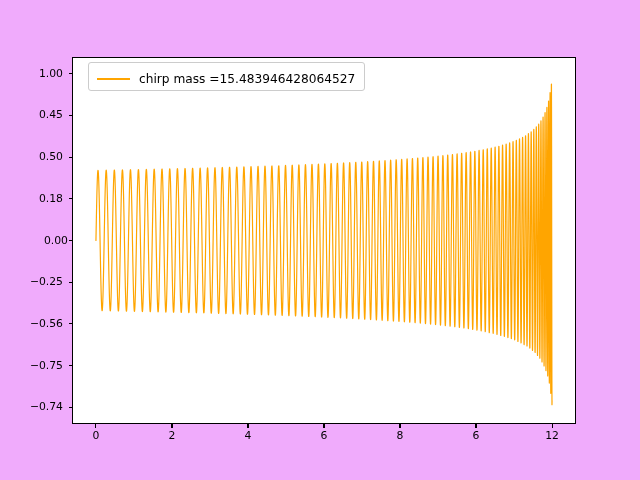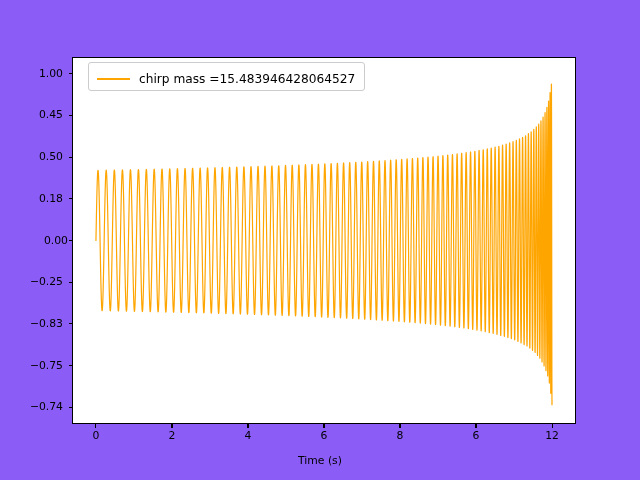--- a/index.html
+++ b/index.html
@@ -13,21 +13,21 @@
     font-family: "DejaVu Sans", sans-serif;
     position: relative;
     overflow: hidden;
   }
 
   #figure {
     position: absolute;
     left: 0; top: 0;
     width: 640px;
     height: 480px;
-    background: #8b5cf6;
+    background: #f0abfc;
   }
 
   
   #axes-frame {
     position: absolute;
     left: 72px;
     top: 57px;
     width: 504px;
     height: 367px;
     border: 1.1px solid #000000;
@@ -132,21 +132,21 @@
       <div class="tick-label ytick-label" style="top: 115.386px; left: 0px; width: 63px;">0.45</div>
       <div class="tick-mark ytick-mark" style="top: 156.541px;"></div>
       <div class="tick-label ytick-label" style="top: 157.091px; left: 0px; width: 63px;">0.50</div>
       <div class="tick-mark ytick-mark" style="top: 198.245px;"></div>
       <div class="tick-label ytick-label" style="top: 198.795px; left: 0px; width: 63px;">0.18</div>
       <div class="tick-mark ytick-mark" style="top: 239.95px;"></div>
       <div class="tick-label ytick-label" style="top: 240.5px; left: 5px; width: 63px;">0.00</div>
       <div class="tick-mark ytick-mark" style="top: 281.655px;"></div>
       <div class="tick-label ytick-label" style="top: 282.205px; left: 0px; width: 63px;">−0.25</div>
       <div class="tick-mark ytick-mark" style="top: 323.359px;"></div>
-      <div class="tick-label ytick-label" style="top: 323.909px; left: 0px; width: 63px;">−0.83</div>
+      <div class="tick-label ytick-label" style="top: 323.909px; left: 0px; width: 63px;">−0.56</div>
       <div class="tick-mark ytick-mark" style="top: 365.064px;"></div>
       <div class="tick-label ytick-label" style="top: 365.614px; left: 0px; width: 63px;">−0.75</div>
       <div class="tick-mark ytick-mark" style="top: 406.768px;"></div>
       <div class="tick-label ytick-label" style="top: 407.318px; left: 0px; width: 63px;">−0.74</div>
     </div>
 
   <div id="xtick-container">
       <div class="tick-mark xtick-mark" style="left: 95.3957px;"></div>
       <div class="tick-label xtick-label" style="left: 95.9457px;">0</div>
       <div class="tick-mark xtick-mark" style="left: 171.414px;"></div>
@@ -156,20 +156,19 @@
       <div class="tick-mark xtick-mark" style="left: 323.45px;"></div>
       <div class="tick-label xtick-label" style="left: 324px;">6</div>
       <div class="tick-mark xtick-mark" style="left: 399.468px;"></div>
       <div class="tick-label xtick-label" style="left: 400.018px;">8</div>
       <div class="tick-mark xtick-mark" style="left: 475.486px;"></div>
       <div class="tick-label xtick-label" style="left: 476.036px;">6</div>
       <div class="tick-mark xtick-mark" style="left: 551.504px;"></div>
       <div class="tick-label xtick-label" style="left: 552.054px;">12</div>
     </div>
 
-  <div id="xlabel">Time (s)</div>
 
   <div id="legend">
     <span id="legend-line-sample" style="border-top-color: rgb(255, 165, 0);"></span>
     <span id="legend-label">chirp mass =15.483946428064527</span>
   </div>
 
 </div>
 
 </body></html>

